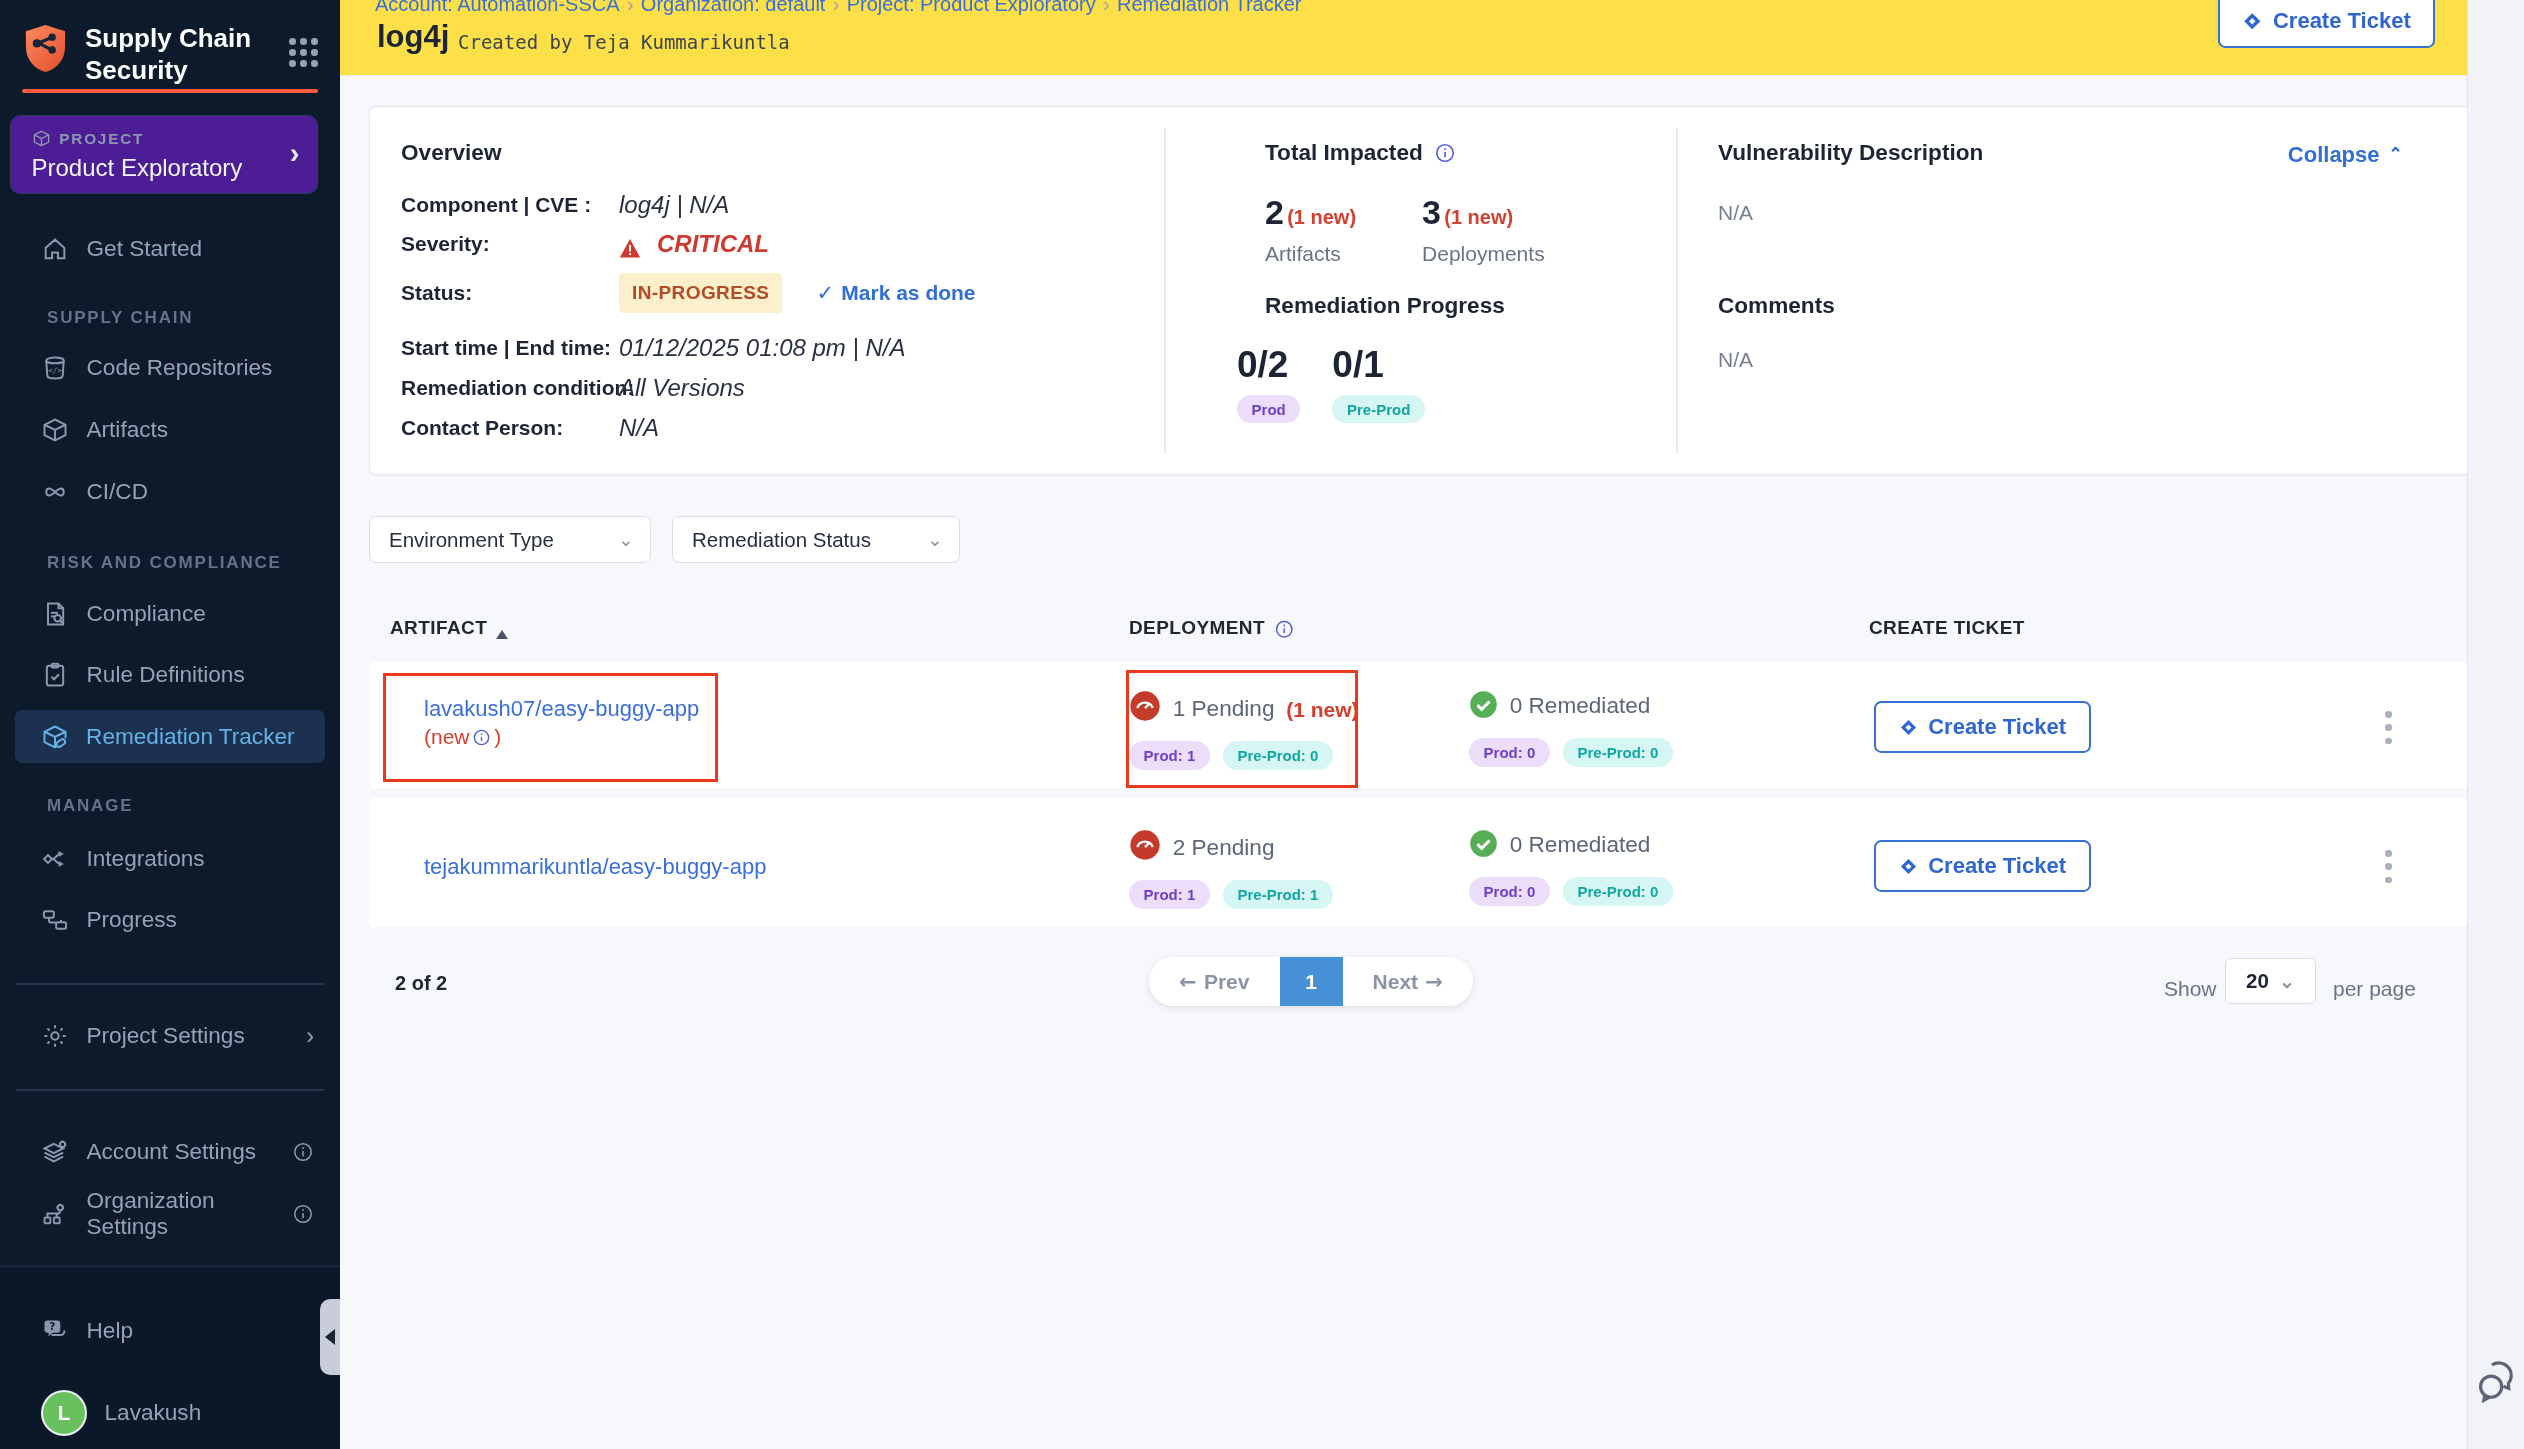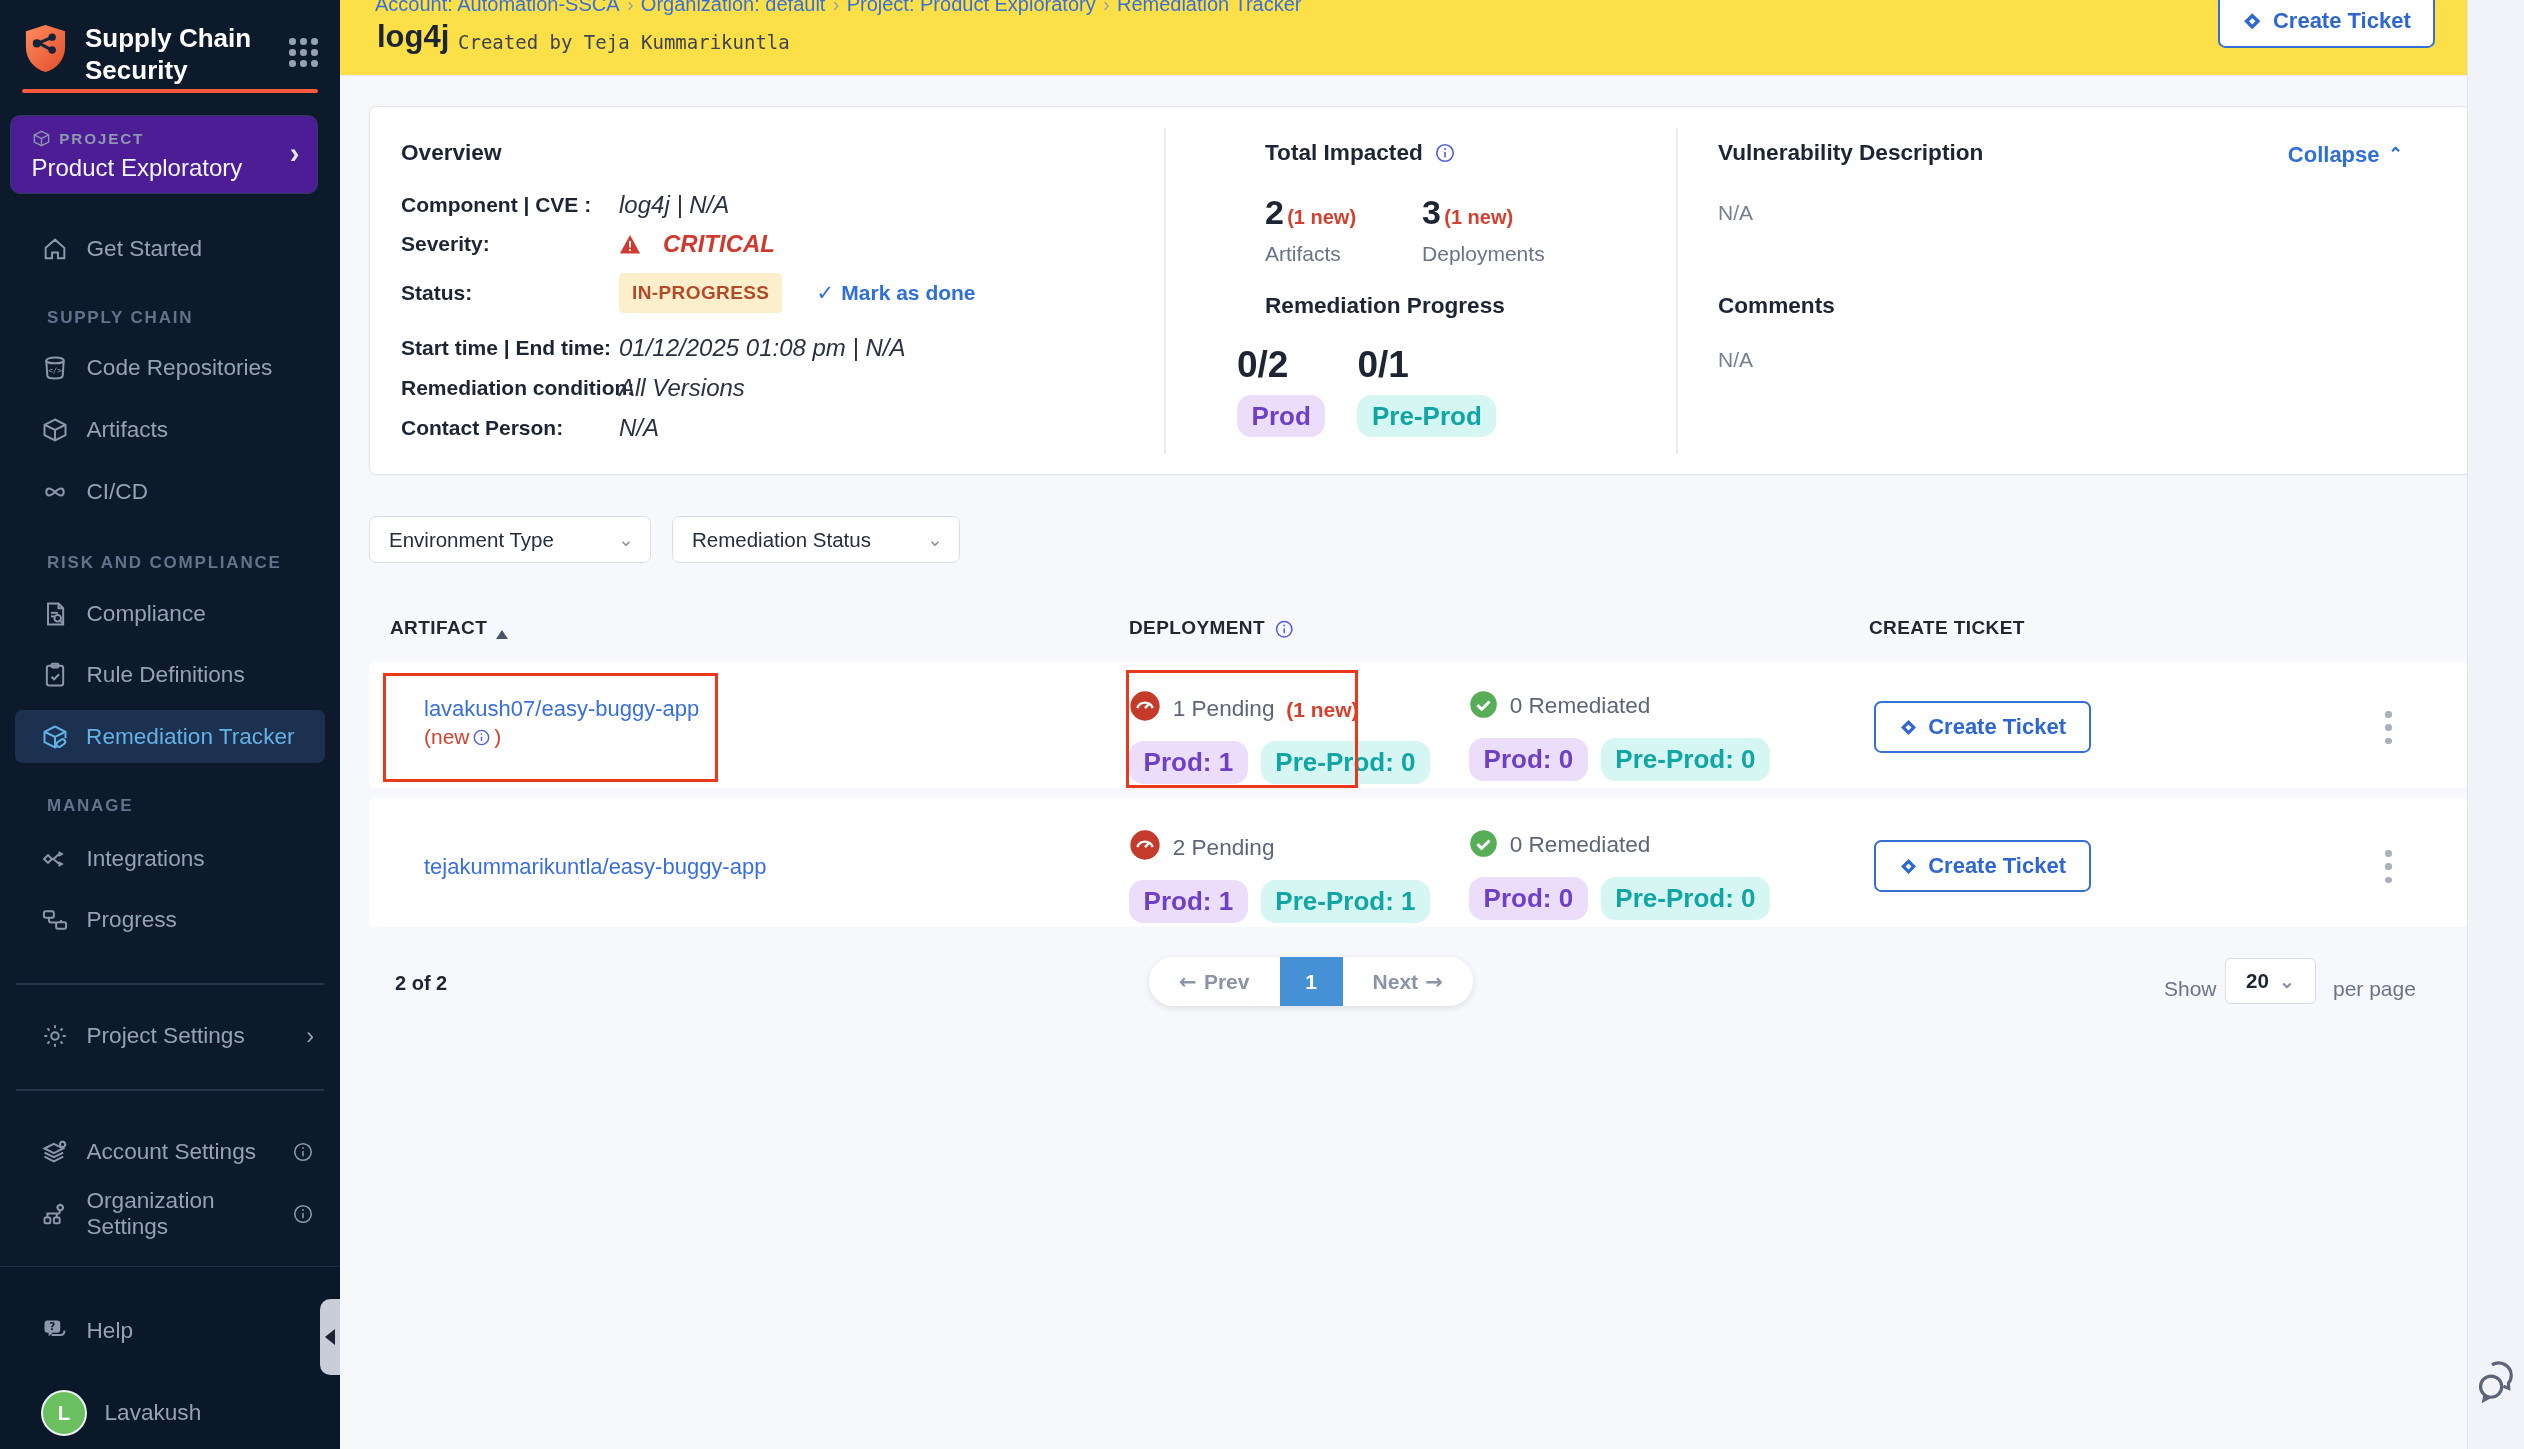--- a/index.html
+++ b/index.html
@@ -41,28 +41,28 @@
   .page-subtitle{position:absolute;left:118px;top:31px;font-size:19px;color:#3c4353;font-family:"DejaVu Sans Mono",monospace;}
   .btn-outline{display:flex;align-items:center;justify-content:center;gap:10.2px;background:#ffffff;border:2.2px solid #3670d2;border-radius:7.3px;color:#2f66d0;font-size:22px;font-weight:700;cursor:pointer;}
   .topbar-ticket{position:absolute;left:1878px;top:-5.8px;width:213px;height:50px;}
   
   .card{position:absolute;left:29px;top:106px;width:2099px;height:367px;background:#ffffff;border:1.5px solid #e3e7ee;border-radius:7.3px;box-shadow:0 0.7px 2.9px rgba(30,40,60,.05);}
   .vdiv{position:absolute;top:20.5px;bottom:20.5px;width:1.5px;background:#e9ebf1;}
   .sec-title{font-size:22.6px;font-weight:700;color:#1d2433;}
   .ov-row{position:absolute;display:flex;align-items:center;}
   .ov-label{width:218px;font-size:21px;font-weight:700;color:#1d2433;white-space:nowrap;flex:0 0 218px;}
   .ov-value{font-size:24px;color:#2a3142;white-space:nowrap;font-style:italic;}
-  .crit{display:flex;align-items:center;gap:22px;color:#ce3a30;font-weight:600;}
+  .crit{display:flex;align-items:flex-end;gap:16px;color:#ce3a30;font-weight:600;}
   .status-badge{background:#fcf0cc;color:#b34a28;font-size:19px;font-weight:700;padding:8.8px 13px;border-radius:4.4px;letter-spacing:0.4px;}
   .mark-done{display:flex;align-items:center;gap:7.3px;color:#2f6fd6;font-size:21px;font-weight:700;margin-left:34px;cursor:pointer;}
   .big-num{font-size:34px;font-weight:700;color:#1d2433;}
   .new-red{color:#d2402f;font-size:20px;font-weight:600;}
   .muted{color:#6b7388;}
   .prog-num{font-size:37px;font-weight:700;color:#1d2433;}
-  .pill{display:inline-block;border-radius:14.6px;padding:5.8px 14.6px;font-size:26px;font-weight:600;white-space:nowrap;}
+  .pill{display:inline-block;border-radius:14.6px;padding:5.8px 14.6px;font-size:15px;font-weight:600;white-space:nowrap;}
   .pill.prod{background:#ecddfb;color:#6e40c5;}
   .pill.preprod{background:#d6f6f3;color:#11a5a4;}
   .collapse-link{position:absolute;right:66px;top:35px;display:flex;align-items:center;gap:8.8px;color:#2f6fd6;font-size:22px;font-weight:700;cursor:pointer;}
   .na{font-size:21px;color:#767e92;}
   
   .filter-btn{position:absolute;top:516px;height:45px;background:#ffffff;border:1.5px solid #d9dde8;border-radius:7.3px;display:flex;align-items:center;justify-content:space-between;padding:0 16px 0 19px;font-size:20.5px;color:#262d3d;cursor:pointer;}
   .chev{color:#8b93a7;font-size:19px;}
   
   .th{position:absolute;top:617px;display:flex;align-items:flex-end;gap:8.8px;font-size:19px;font-weight:700;color:#23272f;letter-spacing:0.4px;}
   .sort-tri{width:0;height:0;border-left:6.6px solid transparent;border-right:6.6px solid transparent;border-bottom:9.5px solid #4a5367;}

